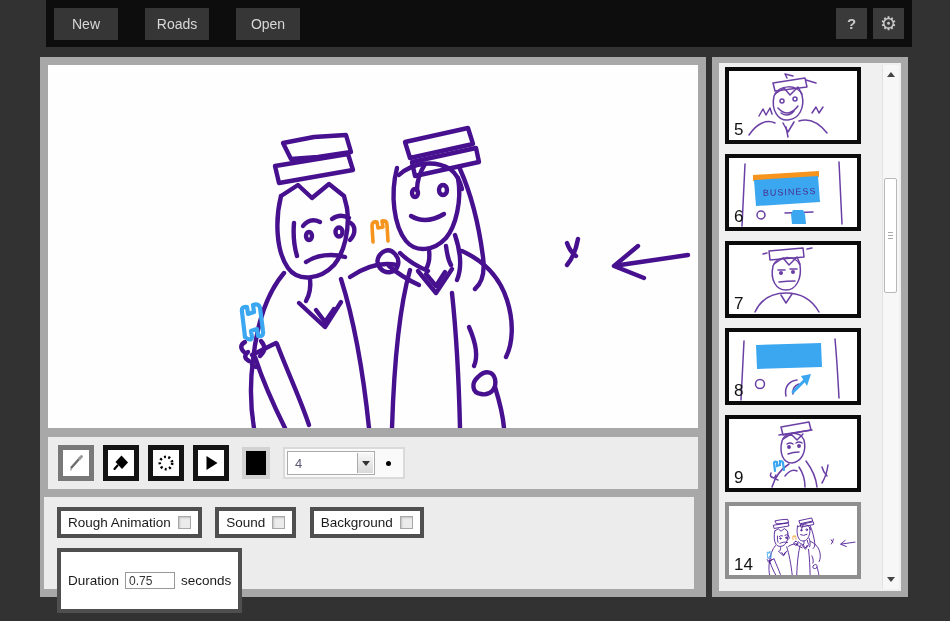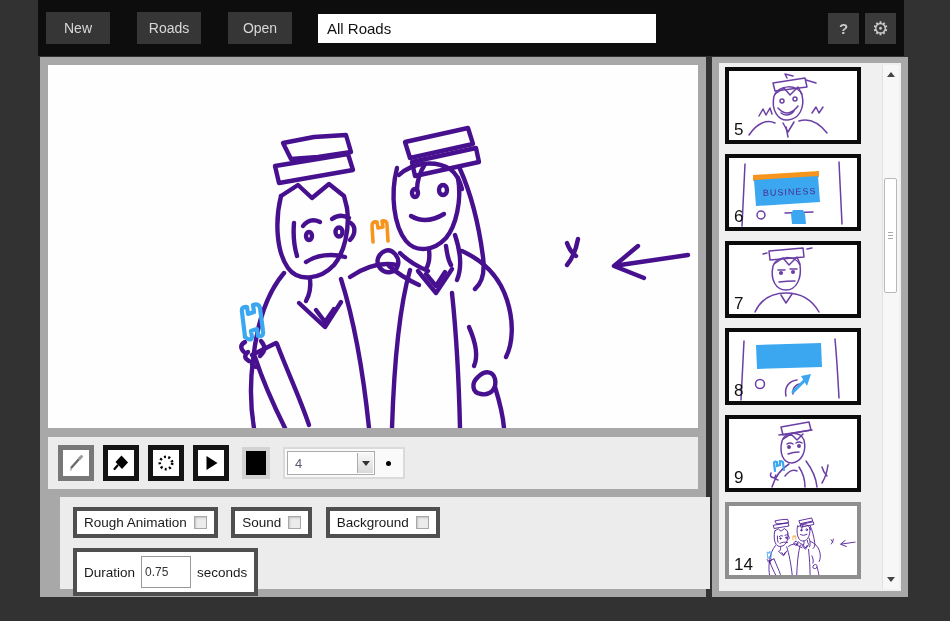--- a/index.html
+++ b/index.html
@@ -5,21 +5,21 @@
   * { box-sizing: border-box; margin: 0; padding: 0; }
   html,body { width:950px; height:621px; overflow:hidden; }
   body {
     position:relative; background:#323232;
     font-family:"Liberation Sans", sans-serif;
     --ink:#46108f; --blue:#3aa7f0; --orange:#f7941d; --swatch:#000000;
   }
   svg text { font-family:"Liberation Sans", sans-serif; }
 
   
-  .topbar { position:absolute; left:38px; top:0; width:866px; height:56px;
+  .topbar { position:absolute; left:46px; top:0; width:866px; height:47px;
     background:#0d0d0d; display:flex; align-items:center; }
   .tb-btn { width:64px; height:32px; background:#363636; border:none;
     color:#d8d8d8; font-size:14px; font-family:inherit; margin-left:27px; cursor:pointer; }
   .tb-btn:first-child { margin-left:8px; }
   .title-input { margin-left:26px; width:338px; height:29px; border:none;
     background:#fff; color:#111; font-size:15px; font-family:inherit; padding:0 9px; }
   .tb-spacer { flex:1; }
   .sq-btn { width:31px; height:31px; background:#3a3a3a; border:none; color:#c9c9c9;
     font-size:15px; font-weight:bold; font-family:inherit; cursor:pointer;
     display:flex; align-items:center; justify-content:center; }
@@ -47,30 +47,30 @@
     position:relative; display:flex; align-items:center; font-size:13px; color:#5a5a76;
     padding-left:7px; cursor:pointer; }
   .size-arrow { position:absolute; right:1px; top:1px; bottom:1px; width:16px;
     background:linear-gradient(#f8f8f8,#d9d9d9); border-left:1px solid #ababab;
     display:flex; align-items:center; justify-content:center; }
   .size-arrow i { width:0; height:0; border-left:4px solid transparent;
     border-right:4px solid transparent; border-top:5px solid #333; }
   .dot-preview { width:26px; display:flex; justify-content:center; }
   .dot-preview i { width:5px; height:5px; border-radius:50%; background:#000; }
 
-  .tracksbar { position:absolute; left:20px; top:440px; width:650px; height:92px;
+  .tracksbar { position:absolute; left:4px; top:440px; width:650px; height:92px;
     background:#ececec; }
   .track-row { margin:10px 0 0 13px; white-space:nowrap; }
   .track-box { display:inline-flex; align-items:center; border:4px solid #4f4f4f;
     background:#fff; padding:4px 7px; margin-right:9px; font-size:13.5px; color:#1a1a1a;
     cursor:pointer; }
   .cbox { width:13px; height:13px; background:#ececec; border:1px solid #a8a8a8;
     margin-left:7px; box-shadow:inset 1px 1px 2px rgba(0,0,0,.18); }
   .dur-input { width:50px; height:17px; border:1px solid #999; font-size:12px;
-    font-family:inherit; color:#333; padding:15px 3px; margin:0 6px; }
+    font-family:inherit; color:#333; padding:0 3px; margin:16px 6px; }
 
   
   .right-panel { position:absolute; left:712px; top:57px; width:196px; height:540px;
     background:#a8a8a8; }
   .right-inner { position:absolute; left:7px; top:6px; right:7px; bottom:6px;
     background:#f0f0f0; overflow:hidden; }
   .thumb { position:relative; width:136px; height:77px; border:4px solid #0b0b0b;
     background:#fff; margin:10px 0 0 6px; cursor:pointer; }
   .thumb:first-child { margin-top:4px; }
   .thumb.selected { border-color:#8f8f8f; }
@@ -160,21 +160,20 @@
         <path class="s-orange" stroke="var(--orange)" stroke-width="3.6" d="M325 177 L324 161 Q324 156 329 157 L330 163 L335 162 L334 156 Q339 155 339 160 L340 176"></path>
       </g>
     </symbol>
   </defs>
 </svg>
 
 <div class="topbar">
   <button class="tb-btn">New</button>
   <button class="tb-btn">Roads</button>
   <button class="tb-btn">Open</button>
-  <input class="title-input" type="text" value="All Roads" style="">
   <div class="tb-spacer"></div>
   <button class="sq-btn">?</button>
   <button class="sq-btn gear">
     <span>⚙</span>
   </button>
 </div>
 
 <div class="left-panel">
 
   <div class="canvas-area">

